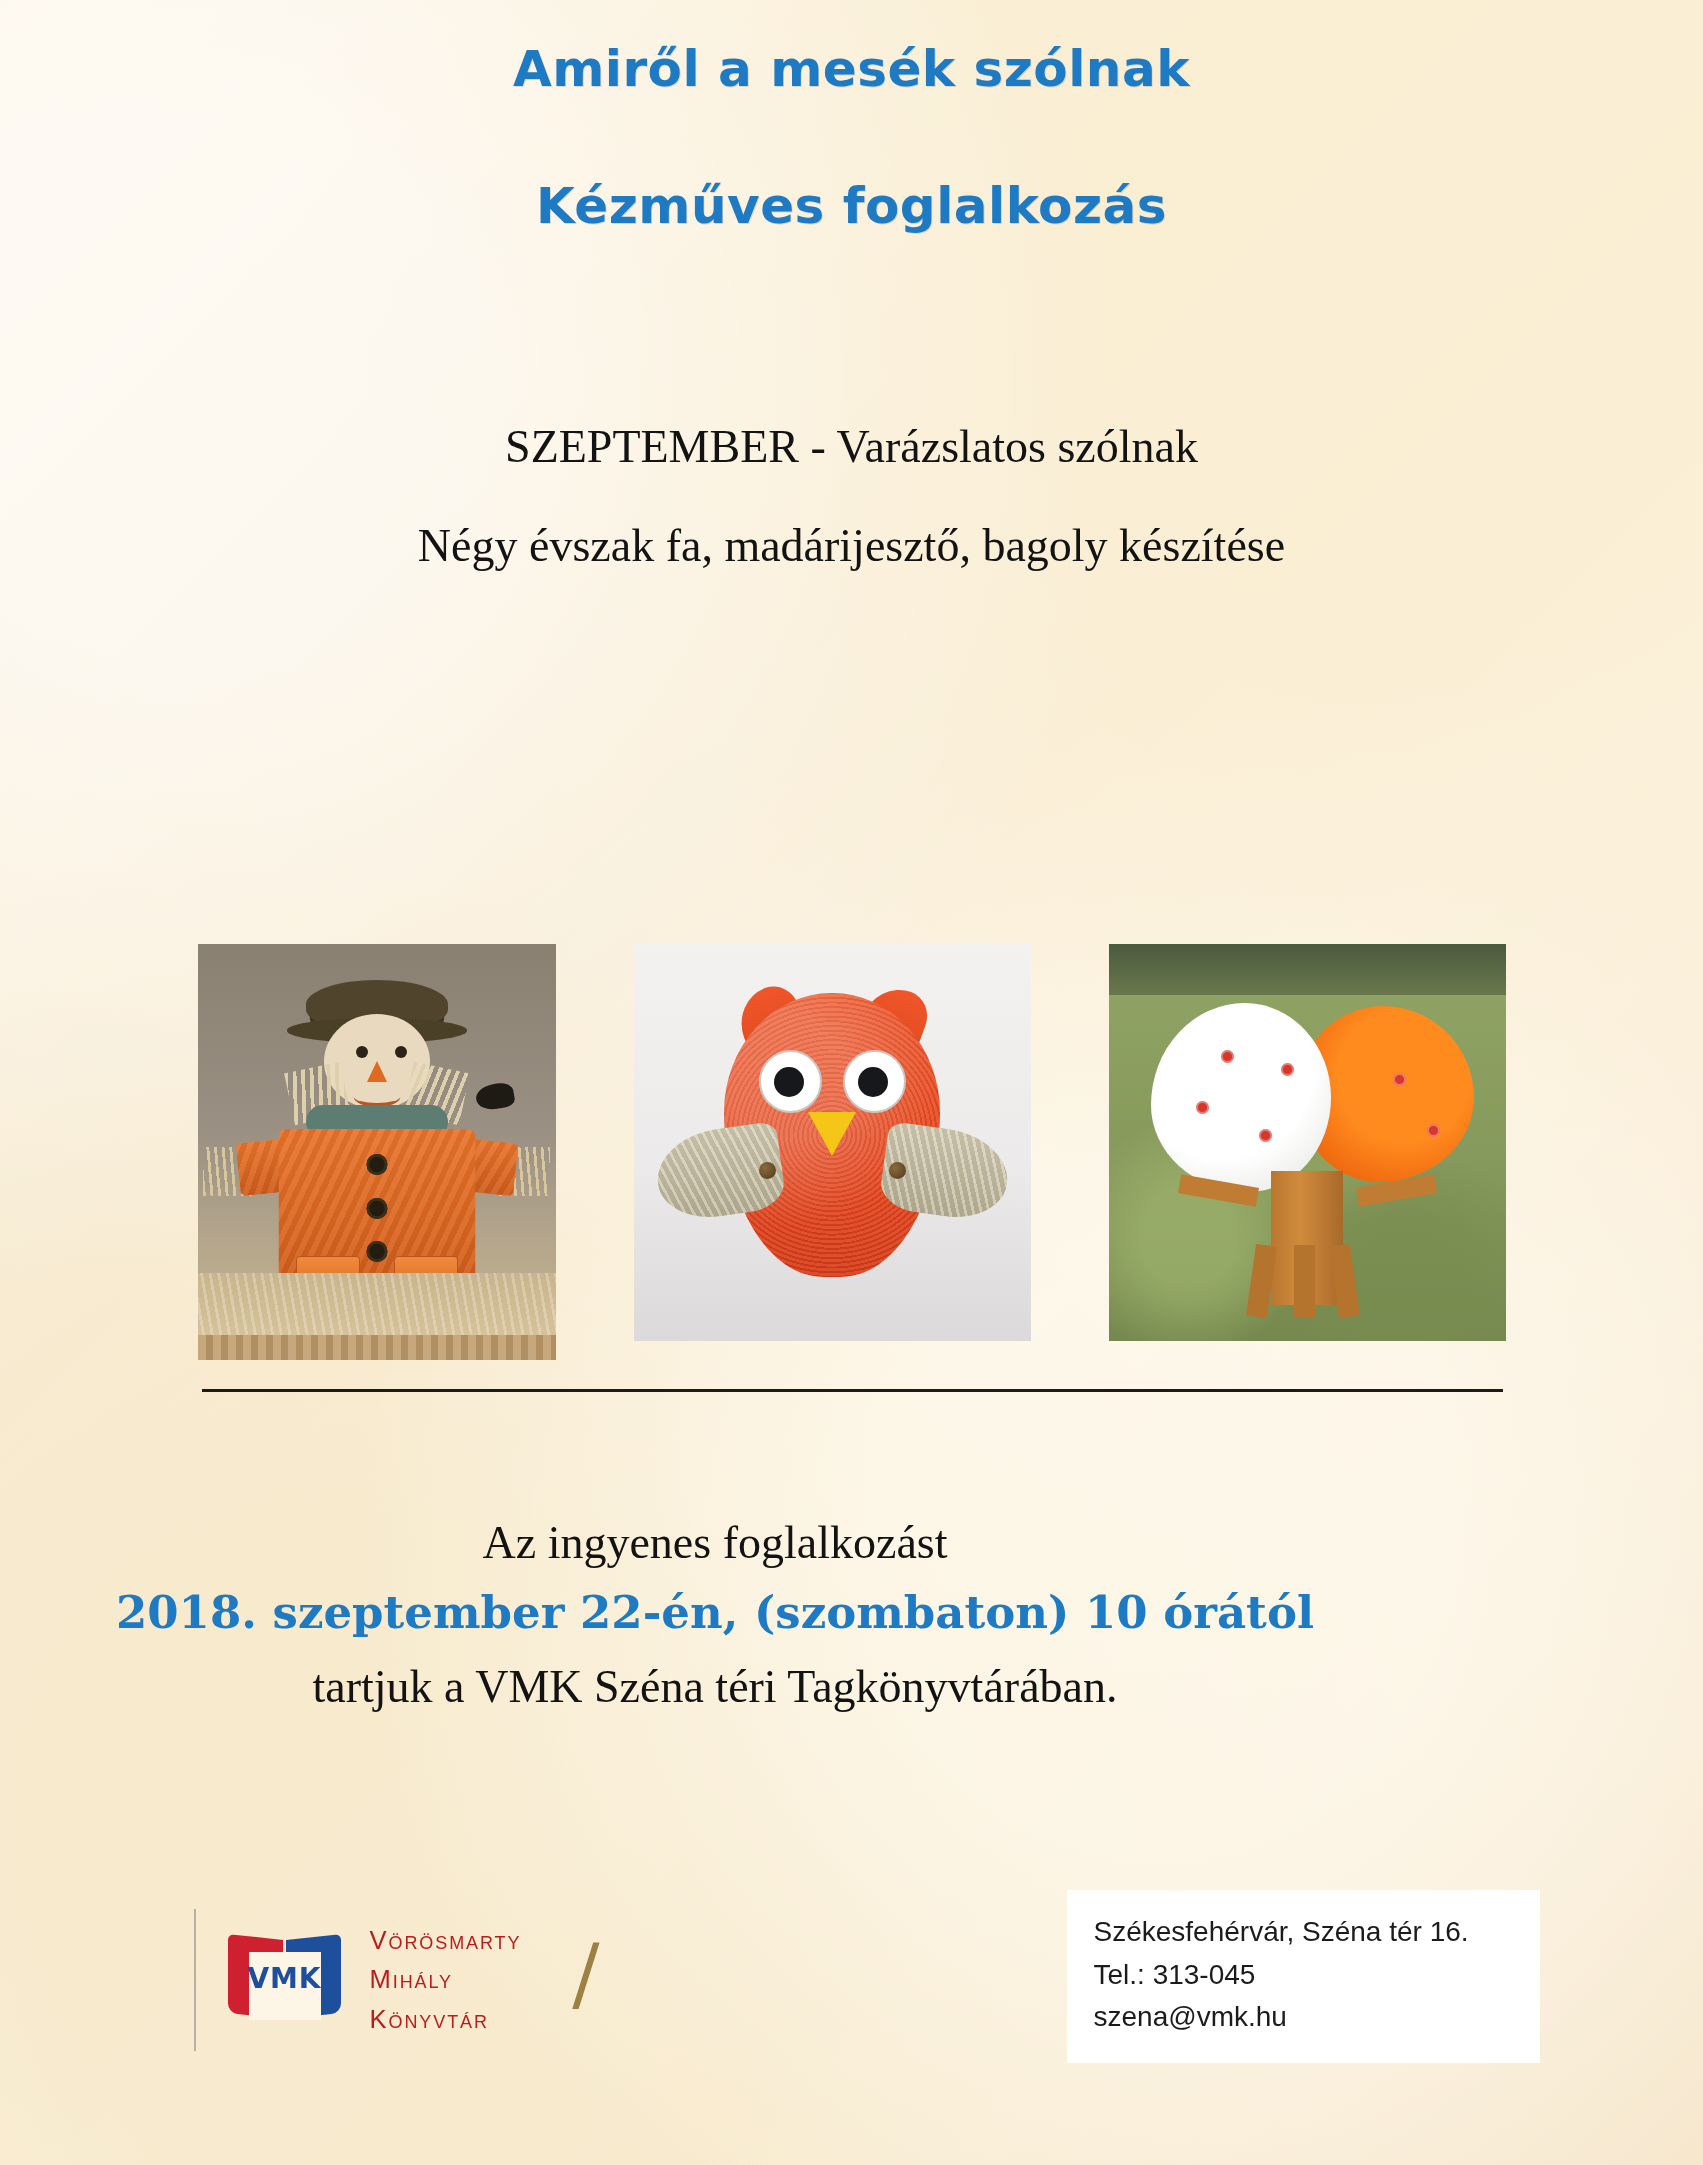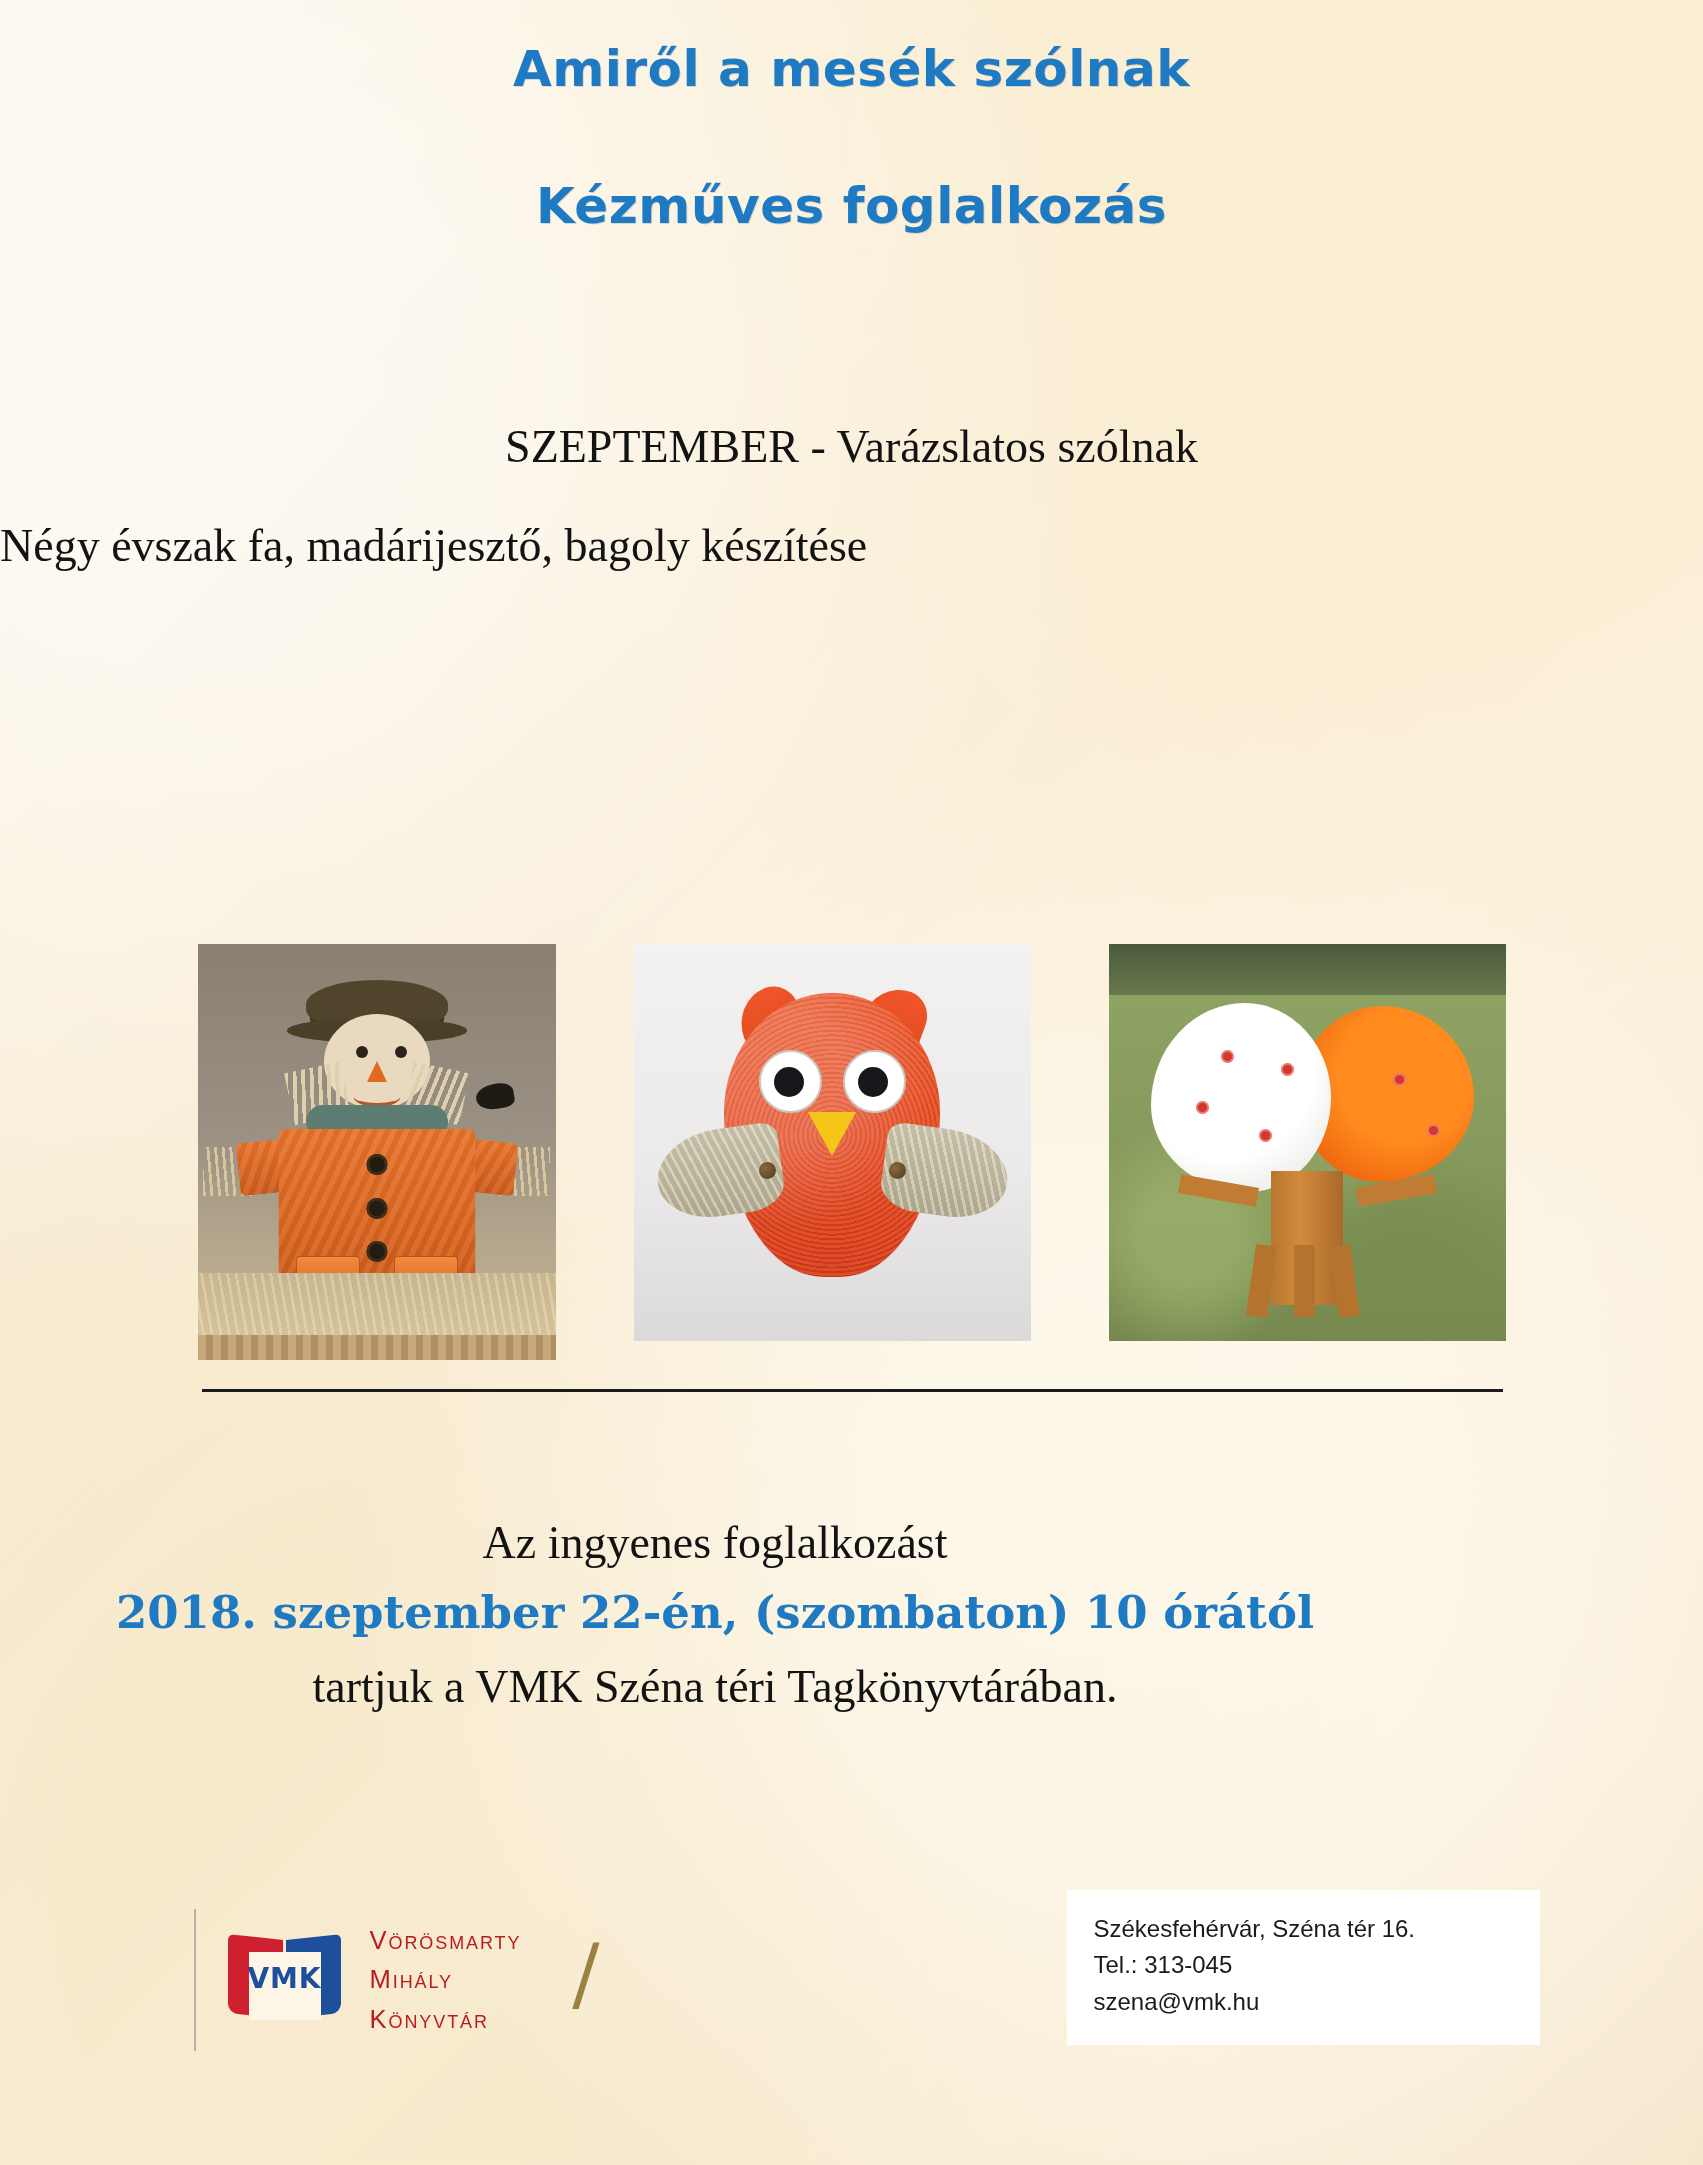--- a/index.html
+++ b/index.html
@@ -54,21 +54,21 @@
 
   .line-month {
     text-align: center;
     font-family: "Liberation Serif", serif;
     font-size: 46px;
     color: #131313;
     margin-top: 185px;
   }
 
   .line-desc {
-    text-align: left;
+    text-align: center;
     font-family: "Liberation Serif", serif;
     font-size: 46px;
     color: #131313;
     margin-top: 21px;
   }
 
   .images-row {
     position: absolute;
     top: 904px;
     left: 0;
@@ -478,21 +478,21 @@
     position: absolute;
     left: 1067px;
     top: 1850px;
     width: 473px;
     background: #ffffff;
     padding: 21px 26.5px 24.6px 26.5px;
     box-sizing: border-box;
   }
   .contact-box div {
     font-family: "Liberation Sans", sans-serif;
-    font-size: 24px;
+    font-size: 28px;
     color: #1b1b1b;
     line-height: 1.52;
   }
 </style>
 </head>
 <body>
 
 <div class="page">
 
   <h1 class="title-main">Amiről a mesék szólnak</h1>

